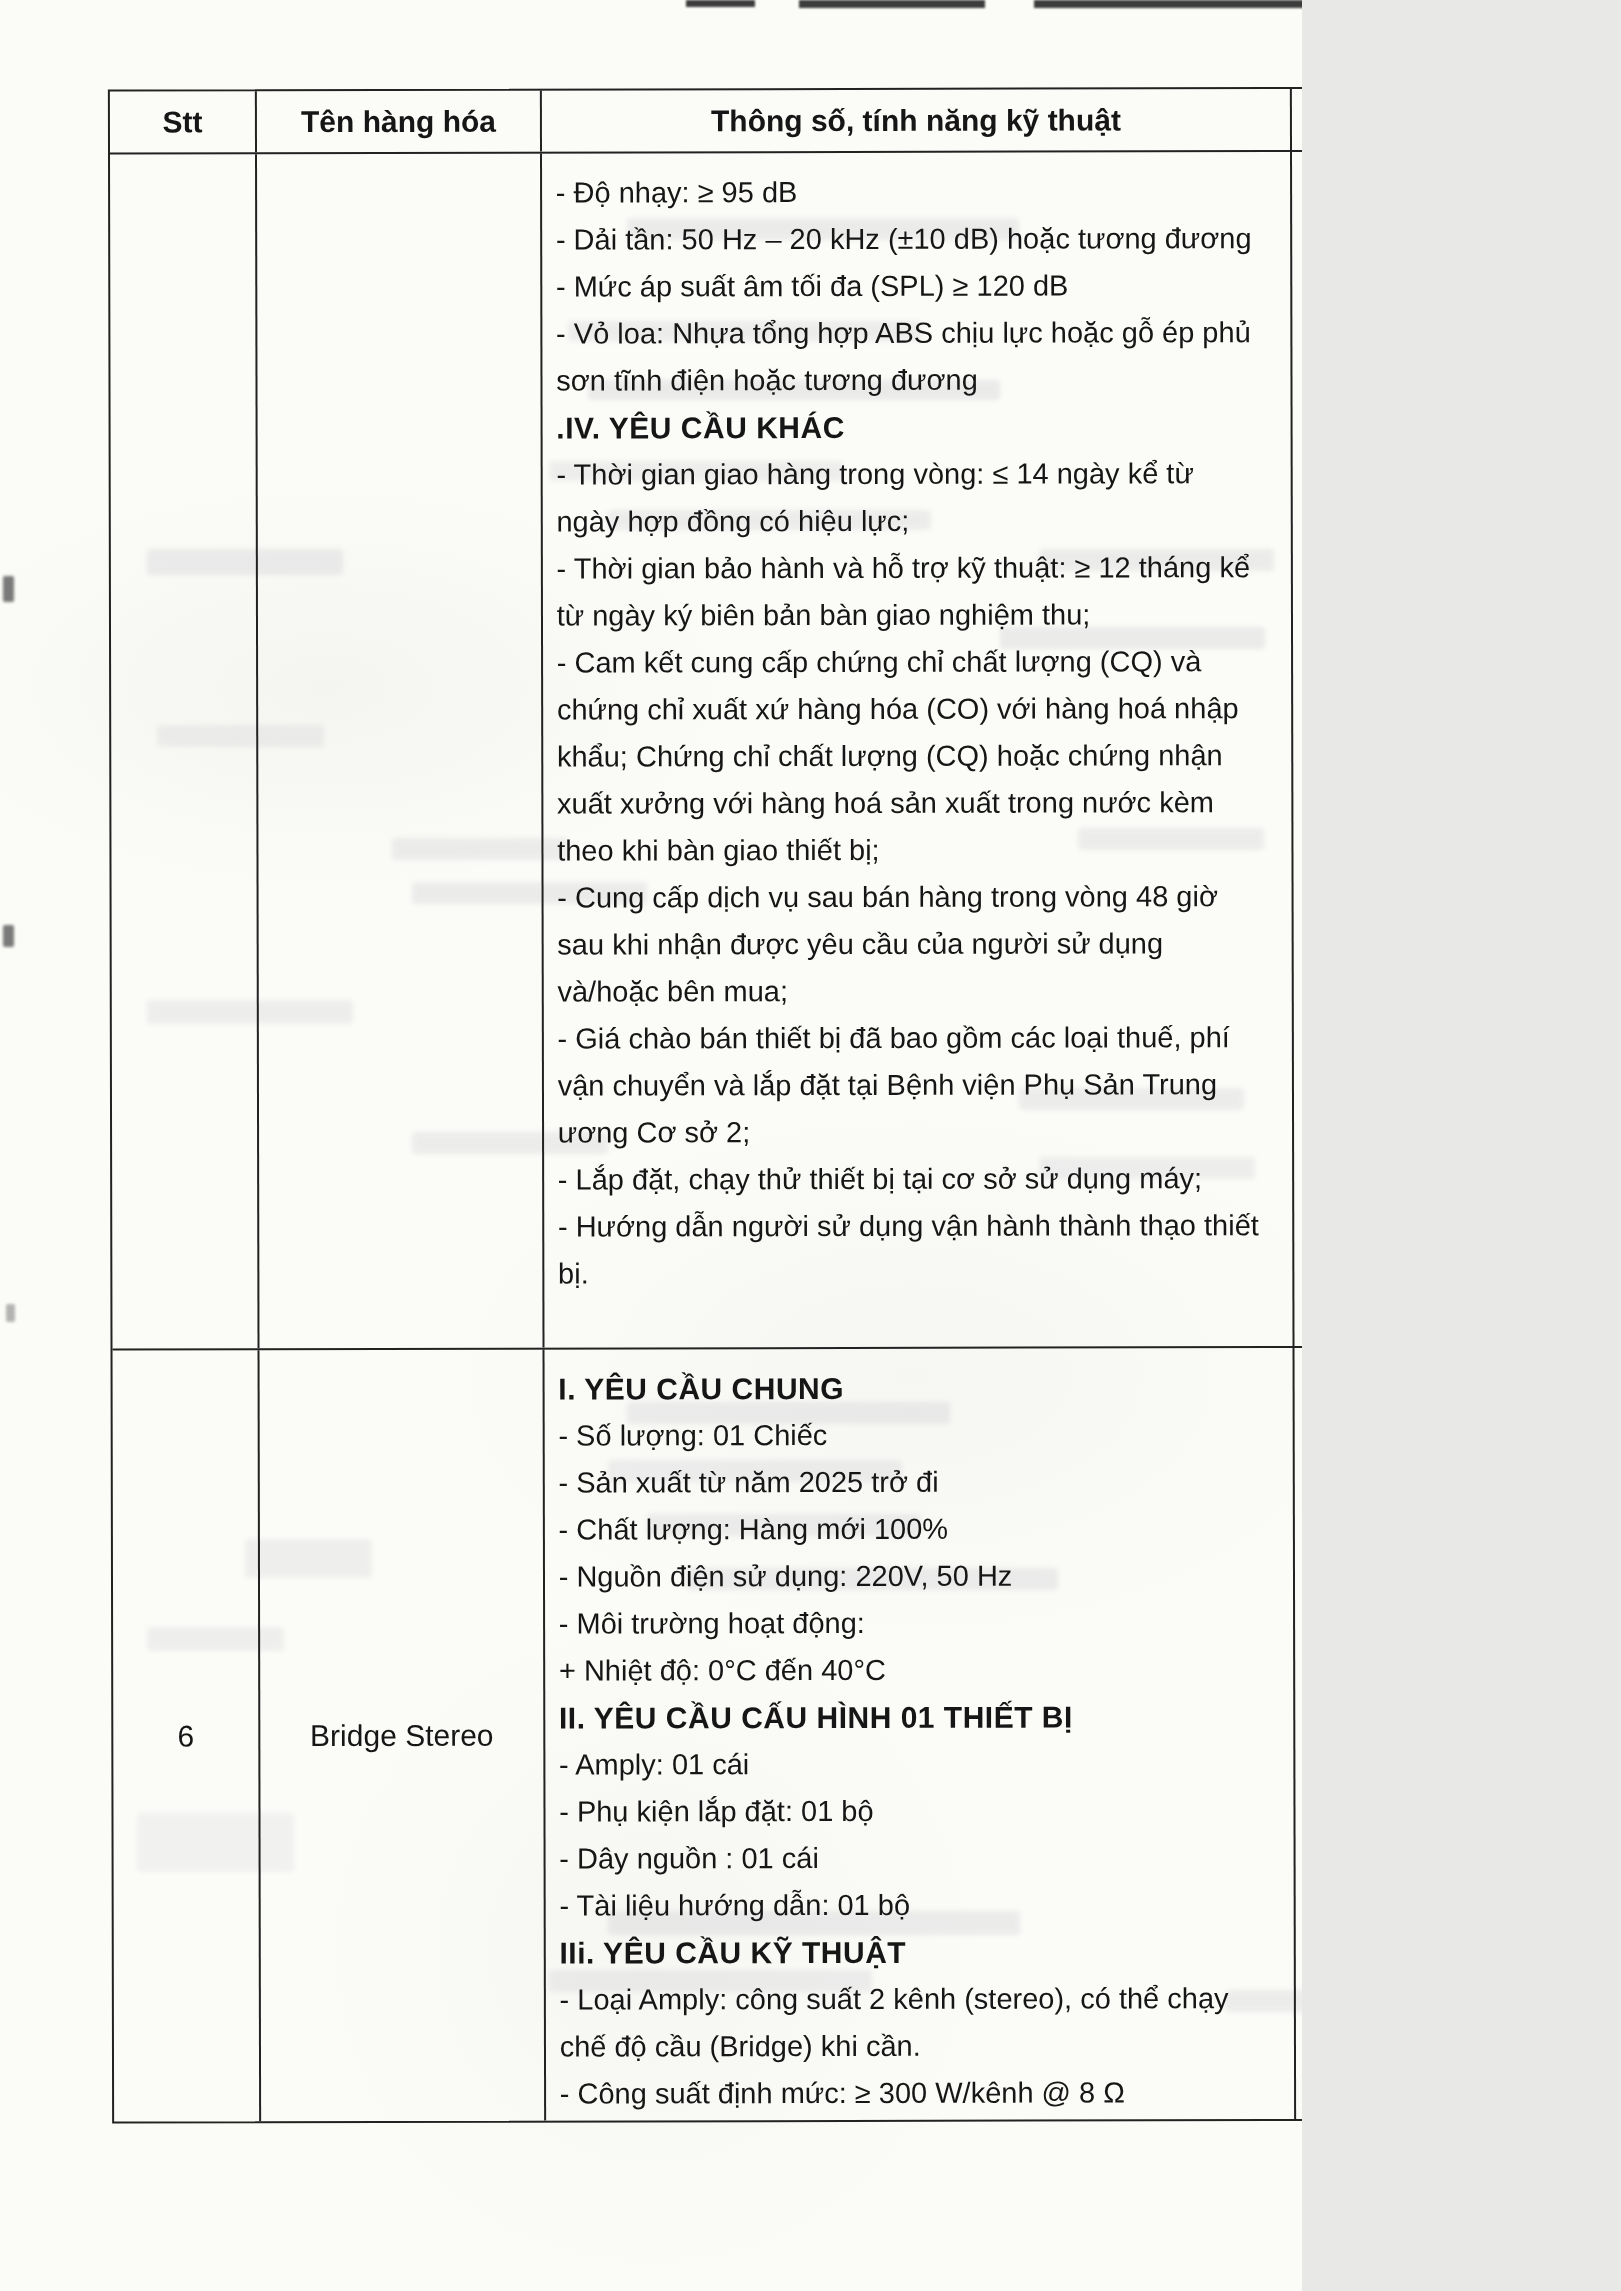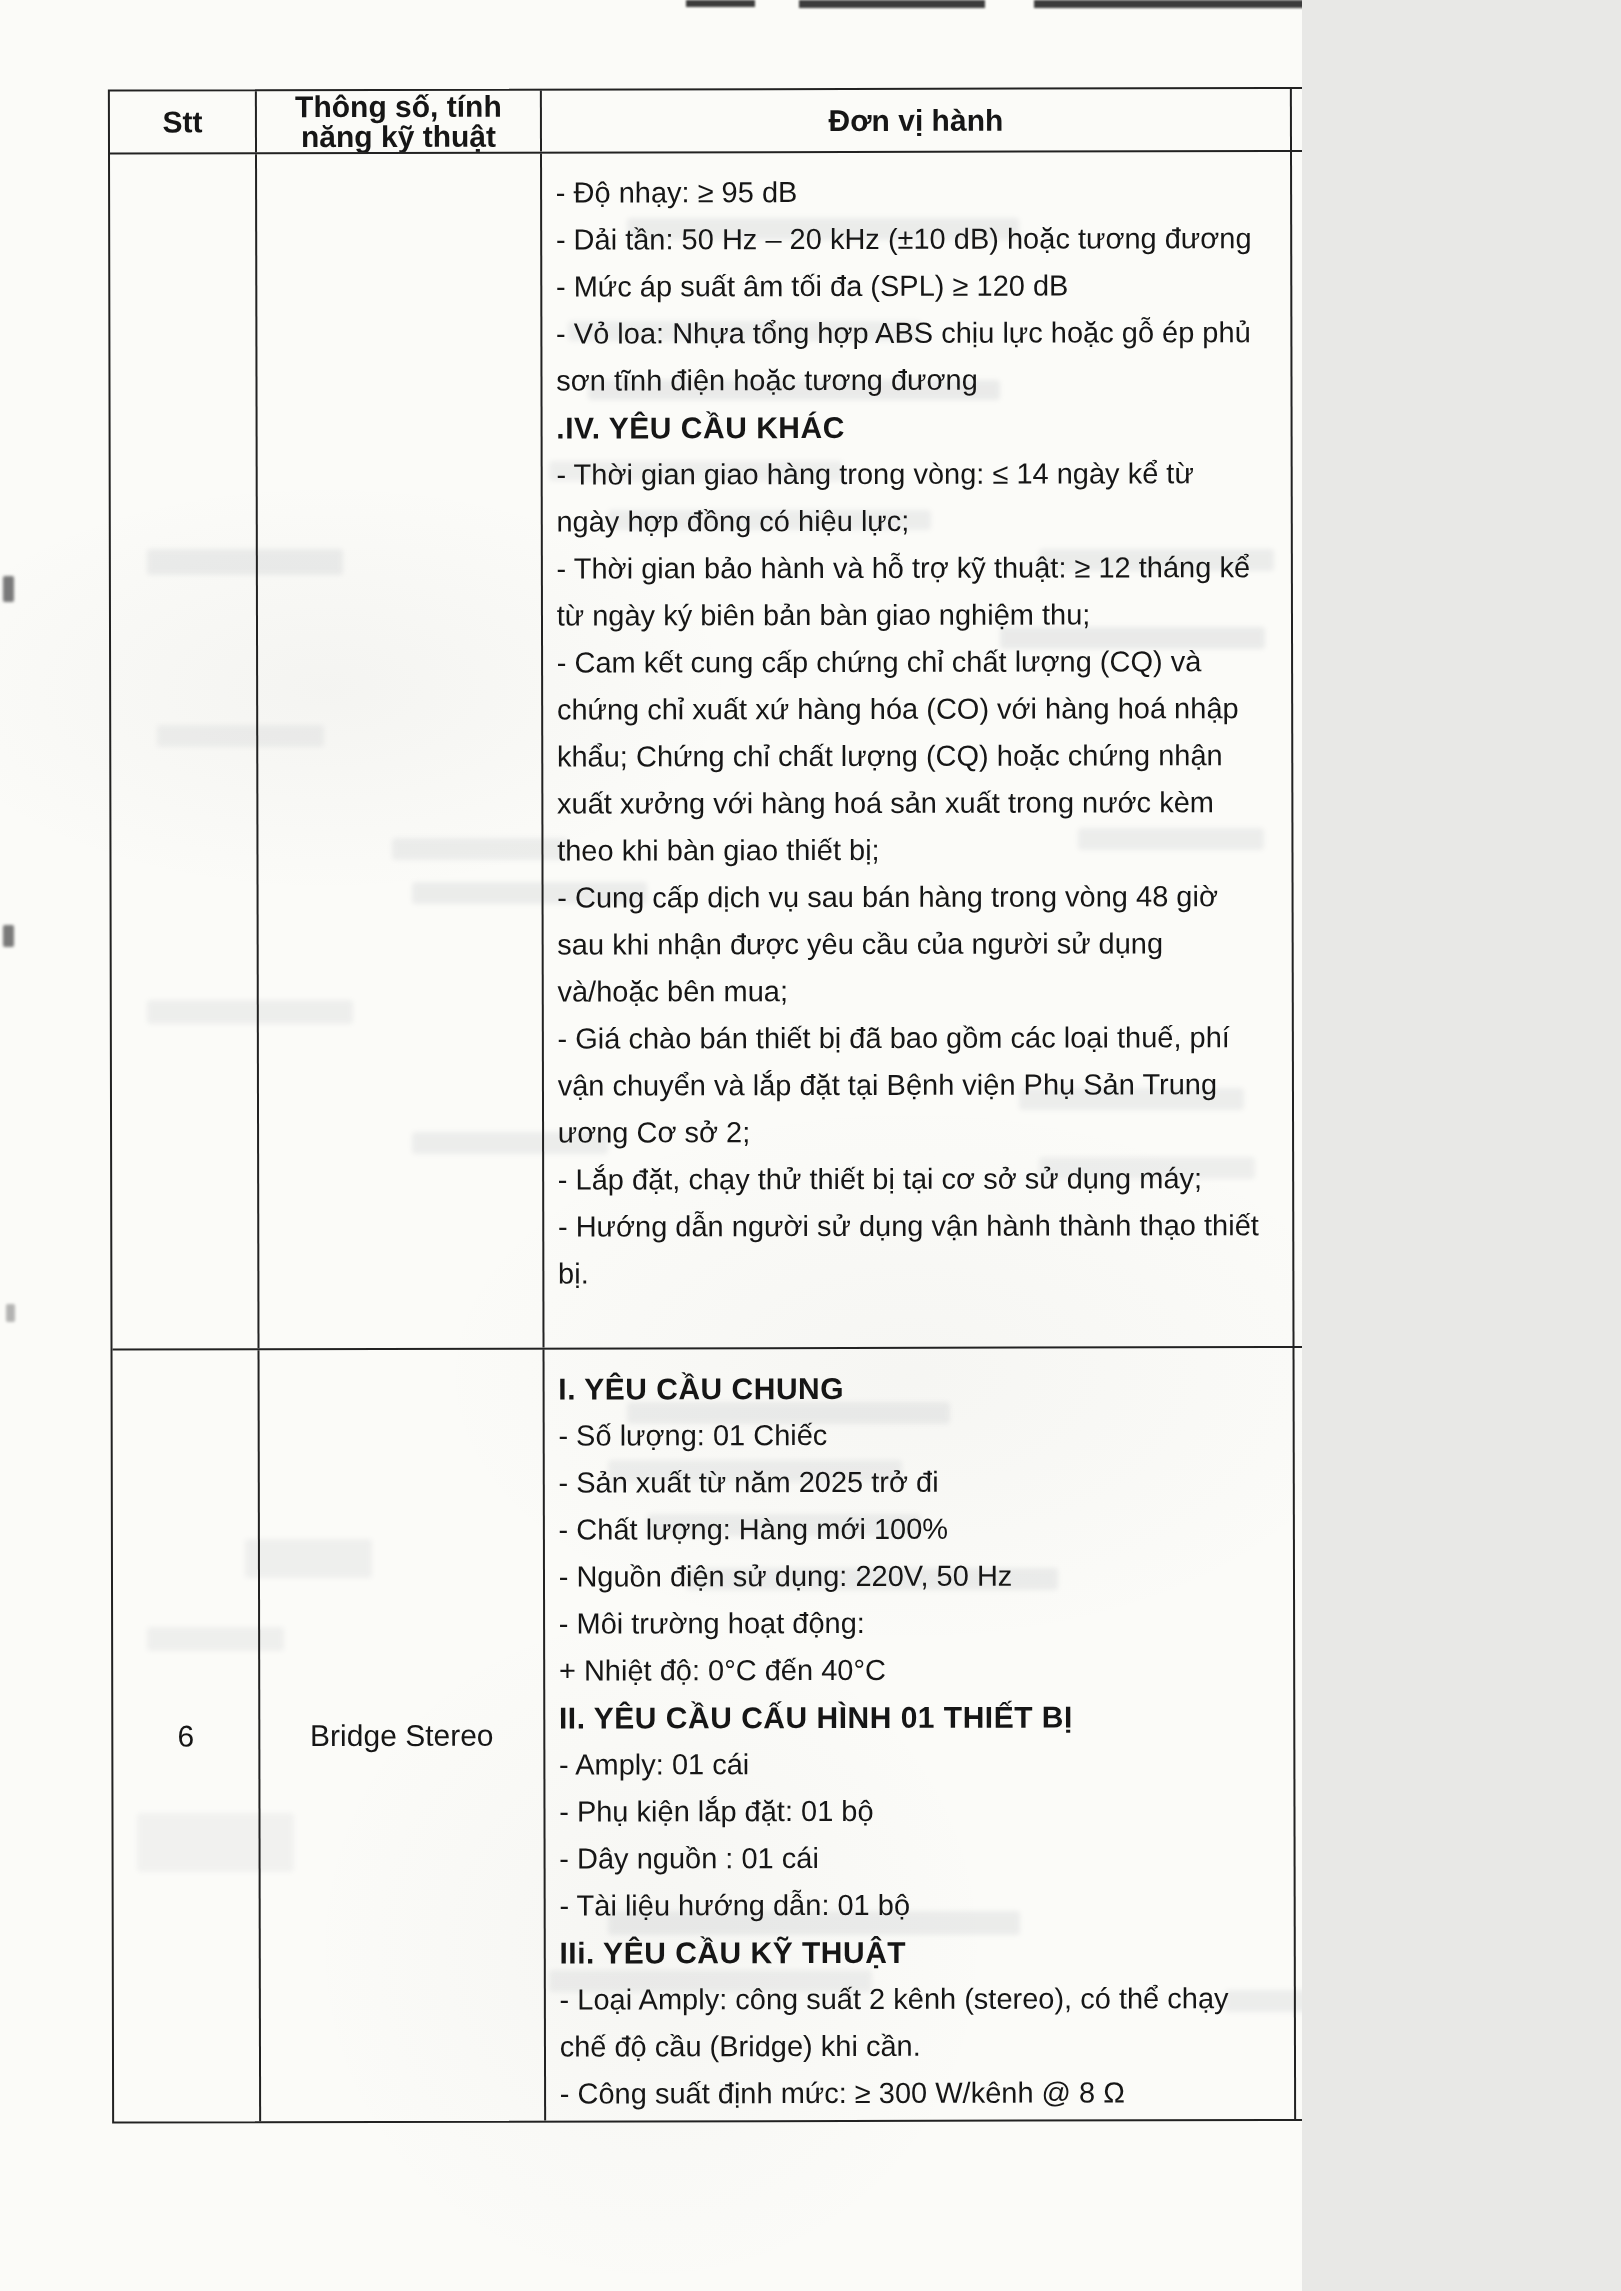--- a/index.html
+++ b/index.html
@@ -98,20 +98,21 @@
   <div class="bleed" style="left:686px;top:1568px;width:372px;height:21.6px;opacity:.13;"></div>
   <div class="bleed" style="left:147px;top:1627px;width:137px;height:23.5px;opacity:.10;"></div>
   <div class="bleed" style="left:608px;top:1911px;width:412px;height:23.5px;opacity:.13;"></div>
   <div class="bleed" style="left:549px;top:1970px;width:323px;height:21.6px;opacity:.11;"></div>
   <div class="bleed" style="left:1225px;top:1990px;width:176px;height:21.6px;opacity:.12;"></div>
   <div class="bleed" style="left:137px;top:1813px;width:157px;height:59px;opacity:.08;"></div>
 
   <div class="doc-table">
     <div class="tr thead">
       <div class="cell th">Stt</div>
+      <div class="cell th">Tên hàng hóa</div>
       <div class="cell th">Thông số, tính năng kỹ thuật</div>
       <div class="cell th">Đơn vị hành</div>
       <div class="cell th">Số năng</div>
     </div>
     <div id="rows-host">
         <div class="tr body-row row-0">
           <div class="cell c-stt"></div>
           <div class="cell c-name"></div>
           <div class="cell c-specs">
             <div class="spec-line">- Độ nhạy: ≥ 95 dB</div>

